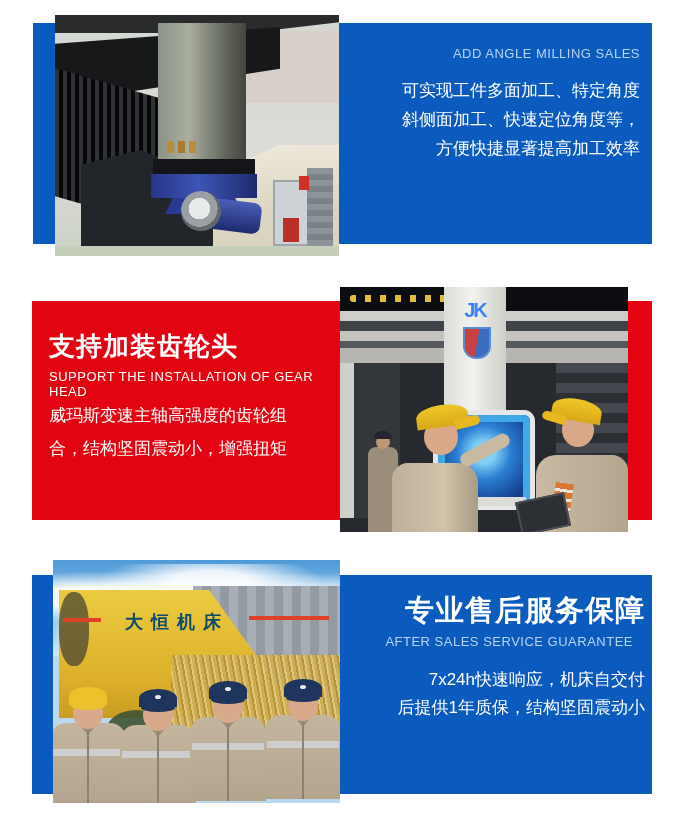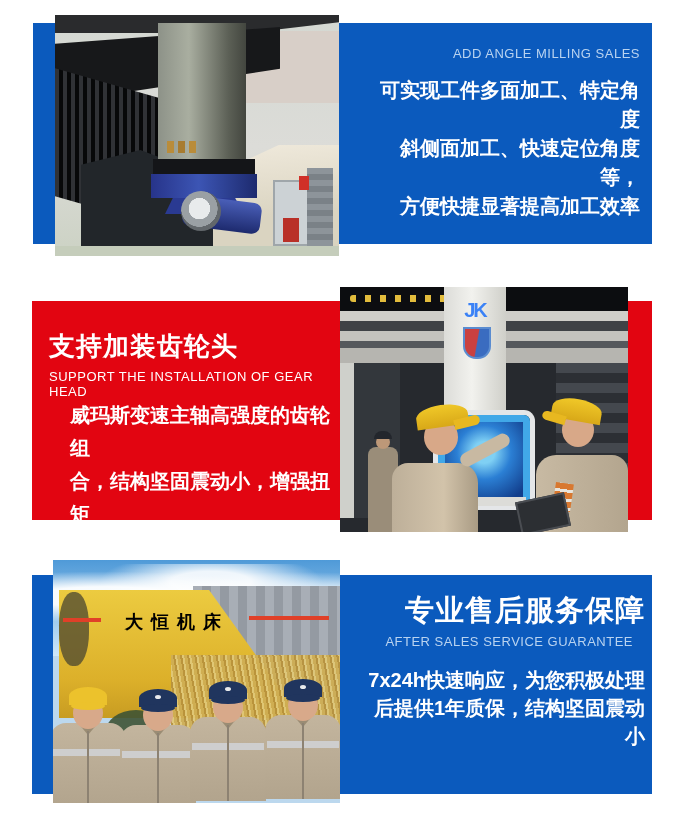--- a/index.html
+++ b/index.html
@@ -17,21 +17,21 @@
   .tblock{position:absolute;color:#ffffff;}
   .t1{left:340px;top:40px;width:300px;text-align:right;}
   .t2{left:49px;top:330px;width:300px;text-align:left;}
   .t3{left:345px;top:592px;width:300px;text-align:right;}
   .title{font-weight:800;letter-spacing:1px;line-height:36px;font-size:29px;}
   .t2 .title{font-size:26px;line-height:32px;}
   .subtitle{font-size:13px;letter-spacing:.5px;margin-top:6px;}
   .t1 .subtitle,.t3 .subtitle{color:#B9D3F0;}
   .t2 .subtitle{color:#ffffff;margin-top:7px;}
   .t3 .subtitle{margin-right:12px;}
-  .bodytext{margin-top:15px;font-size:20px;font-weight:700;padding-left:21px;}
+  .bodytext{margin-top:15px;font-size:17px;font-weight:400;}
   .t1 .bodytext .line{line-height:29px;}
   .t2 .bodytext{margin-top:0;}
   .t2 .bodytext .line{line-height:33px;}
   .t3 .bodytext{margin-top:17px;}
   .t3 .bodytext .line{line-height:28px;}
   
   .photo{position:absolute;overflow:hidden;}
   .photo1{left:55px;top:15px;width:284px;height:241px;background:linear-gradient(180deg,#d4d8d2 0%,#dcdcd8 55%,#ccd2c4 100%);}
   .photo2{left:340px;top:287px;width:288px;height:245px;background:#26292e;}
   .photo3{left:53px;top:560px;width:287px;height:243px;background:#bcd8ee;}
@@ -99,21 +99,21 @@
   
   .p3-sky{left:0;top:0;width:100%;height:96px;background:linear-gradient(180deg,#4f9ad8,#cfe8fa);}
   .p3-clouds{left:0;top:4px;width:100%;height:60px;
     background:radial-gradient(ellipse at 18% 55%,rgba(255,255,255,.95) 0 22%,transparent 55%),
                radial-gradient(ellipse at 55% 30%,rgba(255,255,255,.9) 0 18%,transparent 50%),
                radial-gradient(ellipse at 85% 60%,rgba(255,255,255,.85) 0 20%,transparent 55%);}
   .p3-siding{left:140px;top:26px;width:147px;height:132px;
     background:repeating-linear-gradient(90deg,#a8aeb6 0 9px,#949aa2 9px 18px);}
   .p3-yellow{left:6px;top:30px;width:242px;height:128px;clip-path:polygon(0 0,62% 0,100% 100%,0 100%);
     background:linear-gradient(180deg,#eccb40,#dcb02a 70%,#c89c22);}
-  .p3-sign{left:72px;top:50px;font-size:18px;font-weight:800;color:#000000;letter-spacing:8px;white-space:nowrap;}
+  .p3-sign{left:72px;top:50px;font-size:18px;font-weight:800;color:#0c4a6e;letter-spacing:8px;white-space:nowrap;}
   .p3-line-l{left:10px;top:58px;width:38px;height:4px;background:#e04028;}
   .p3-line-r{left:196px;top:56px;width:80px;height:4px;background:#e04028;}
   .p3-branch{left:6px;top:32px;width:30px;height:74px;border-radius:45%;background:#4a4630;opacity:.75;}
   .p3-reeds{left:118px;top:95px;width:169px;height:88px;opacity:.95;
     background:repeating-linear-gradient(80deg,#cfae54 0 3px,#b8923c 3px 5px,#e0c878 5px 7px);}
   .p3-bush{left:52px;top:150px;width:62px;height:46px;border-radius:50%;background:#3e5334;opacity:.9;}
   .p3-worker{position:absolute;bottom:0;width:76px;}
   .p3-worker .head{position:absolute;left:23px;top:0;width:30px;height:32px;border-radius:50%;background:#d8a98a;}
   .p3-worker .cap{position:absolute;left:19px;top:-10px;width:38px;height:18px;border-radius:100% 100% 0 0;}
   .p3-worker .brim{position:absolute;left:21px;top:5px;width:34px;height:8px;border-radius:50%;}
@@ -262,18 +262,18 @@
           <span class="logo-dot"></span>
         </div>
       <div class="brim navy"></div>
     </div>
   </div>
 
   <div class="tblock t3">
     <div class="title">专业售后服务保障</div>
     <div class="subtitle">AFTER SALES SERVICE GUARANTEE</div>
     <div class="bodytext">
-      <div class="line">7x24h快速响应，为您积极处理</div>
+      <div class="line">7x24h快速响应，机床自交付</div>
       <div class="line">后提供1年质保，结构坚固震动小</div>
     </div>
   </div>
 
 </div>
 
 </body></html>

